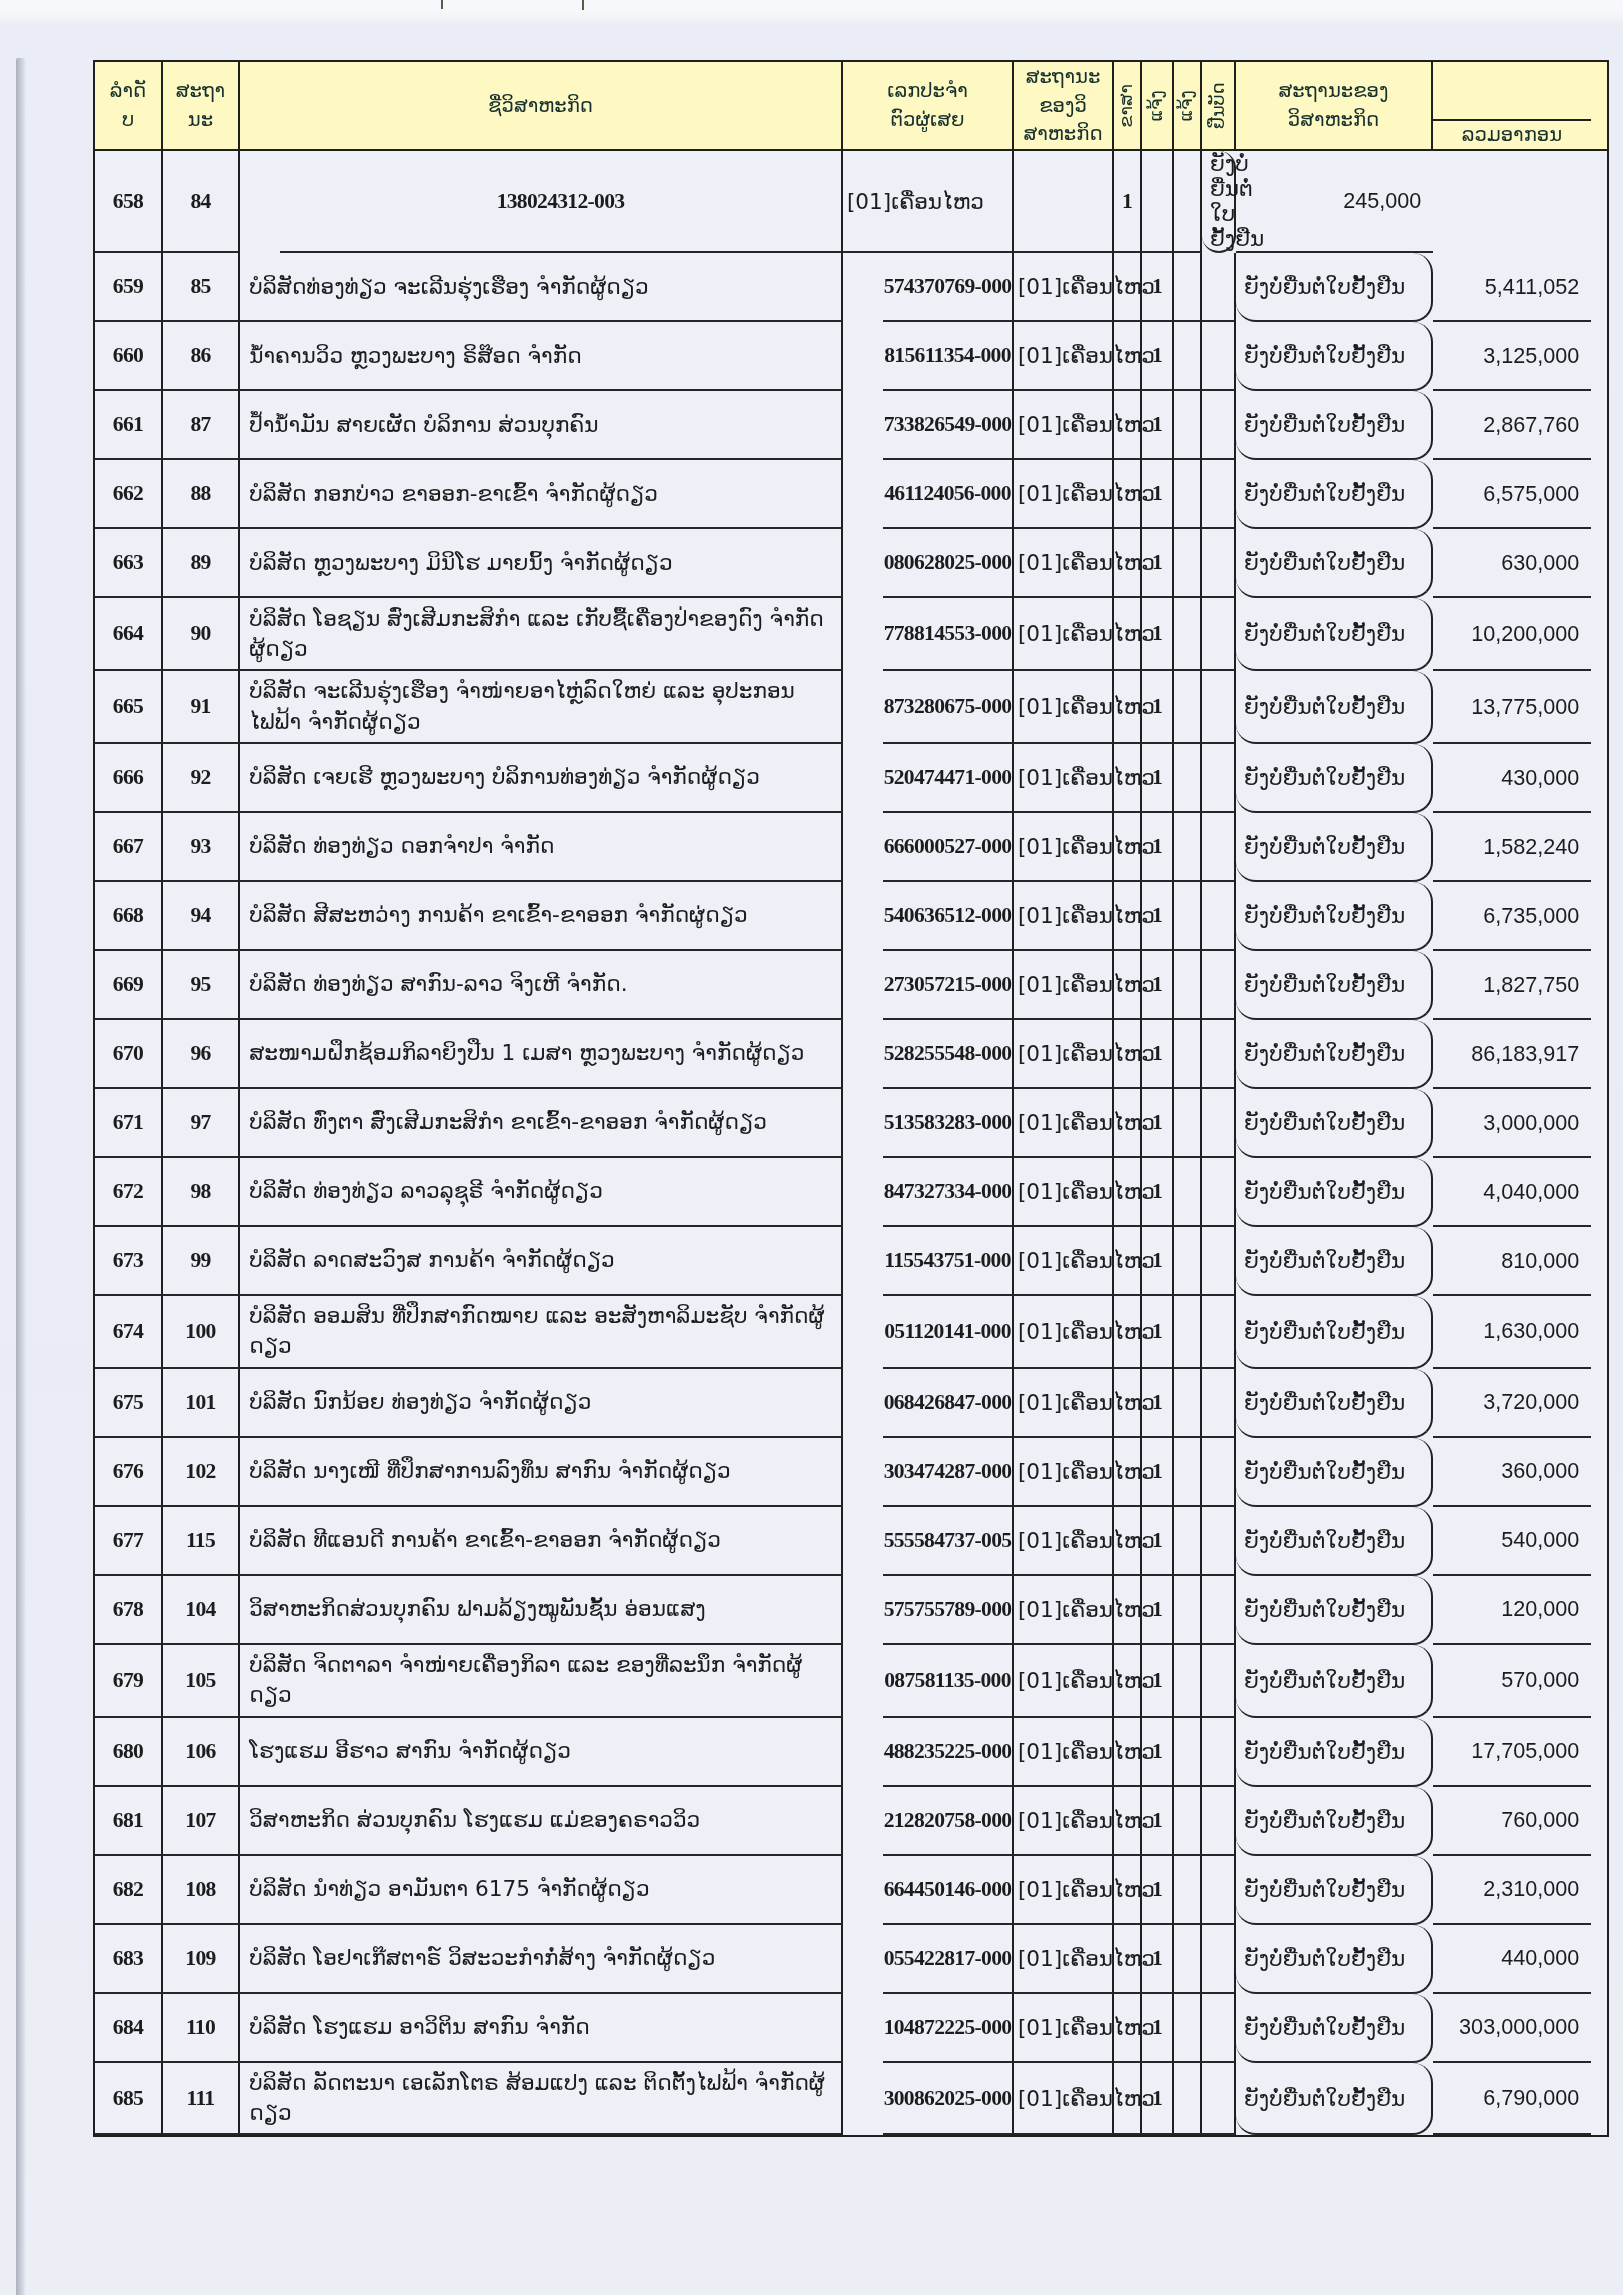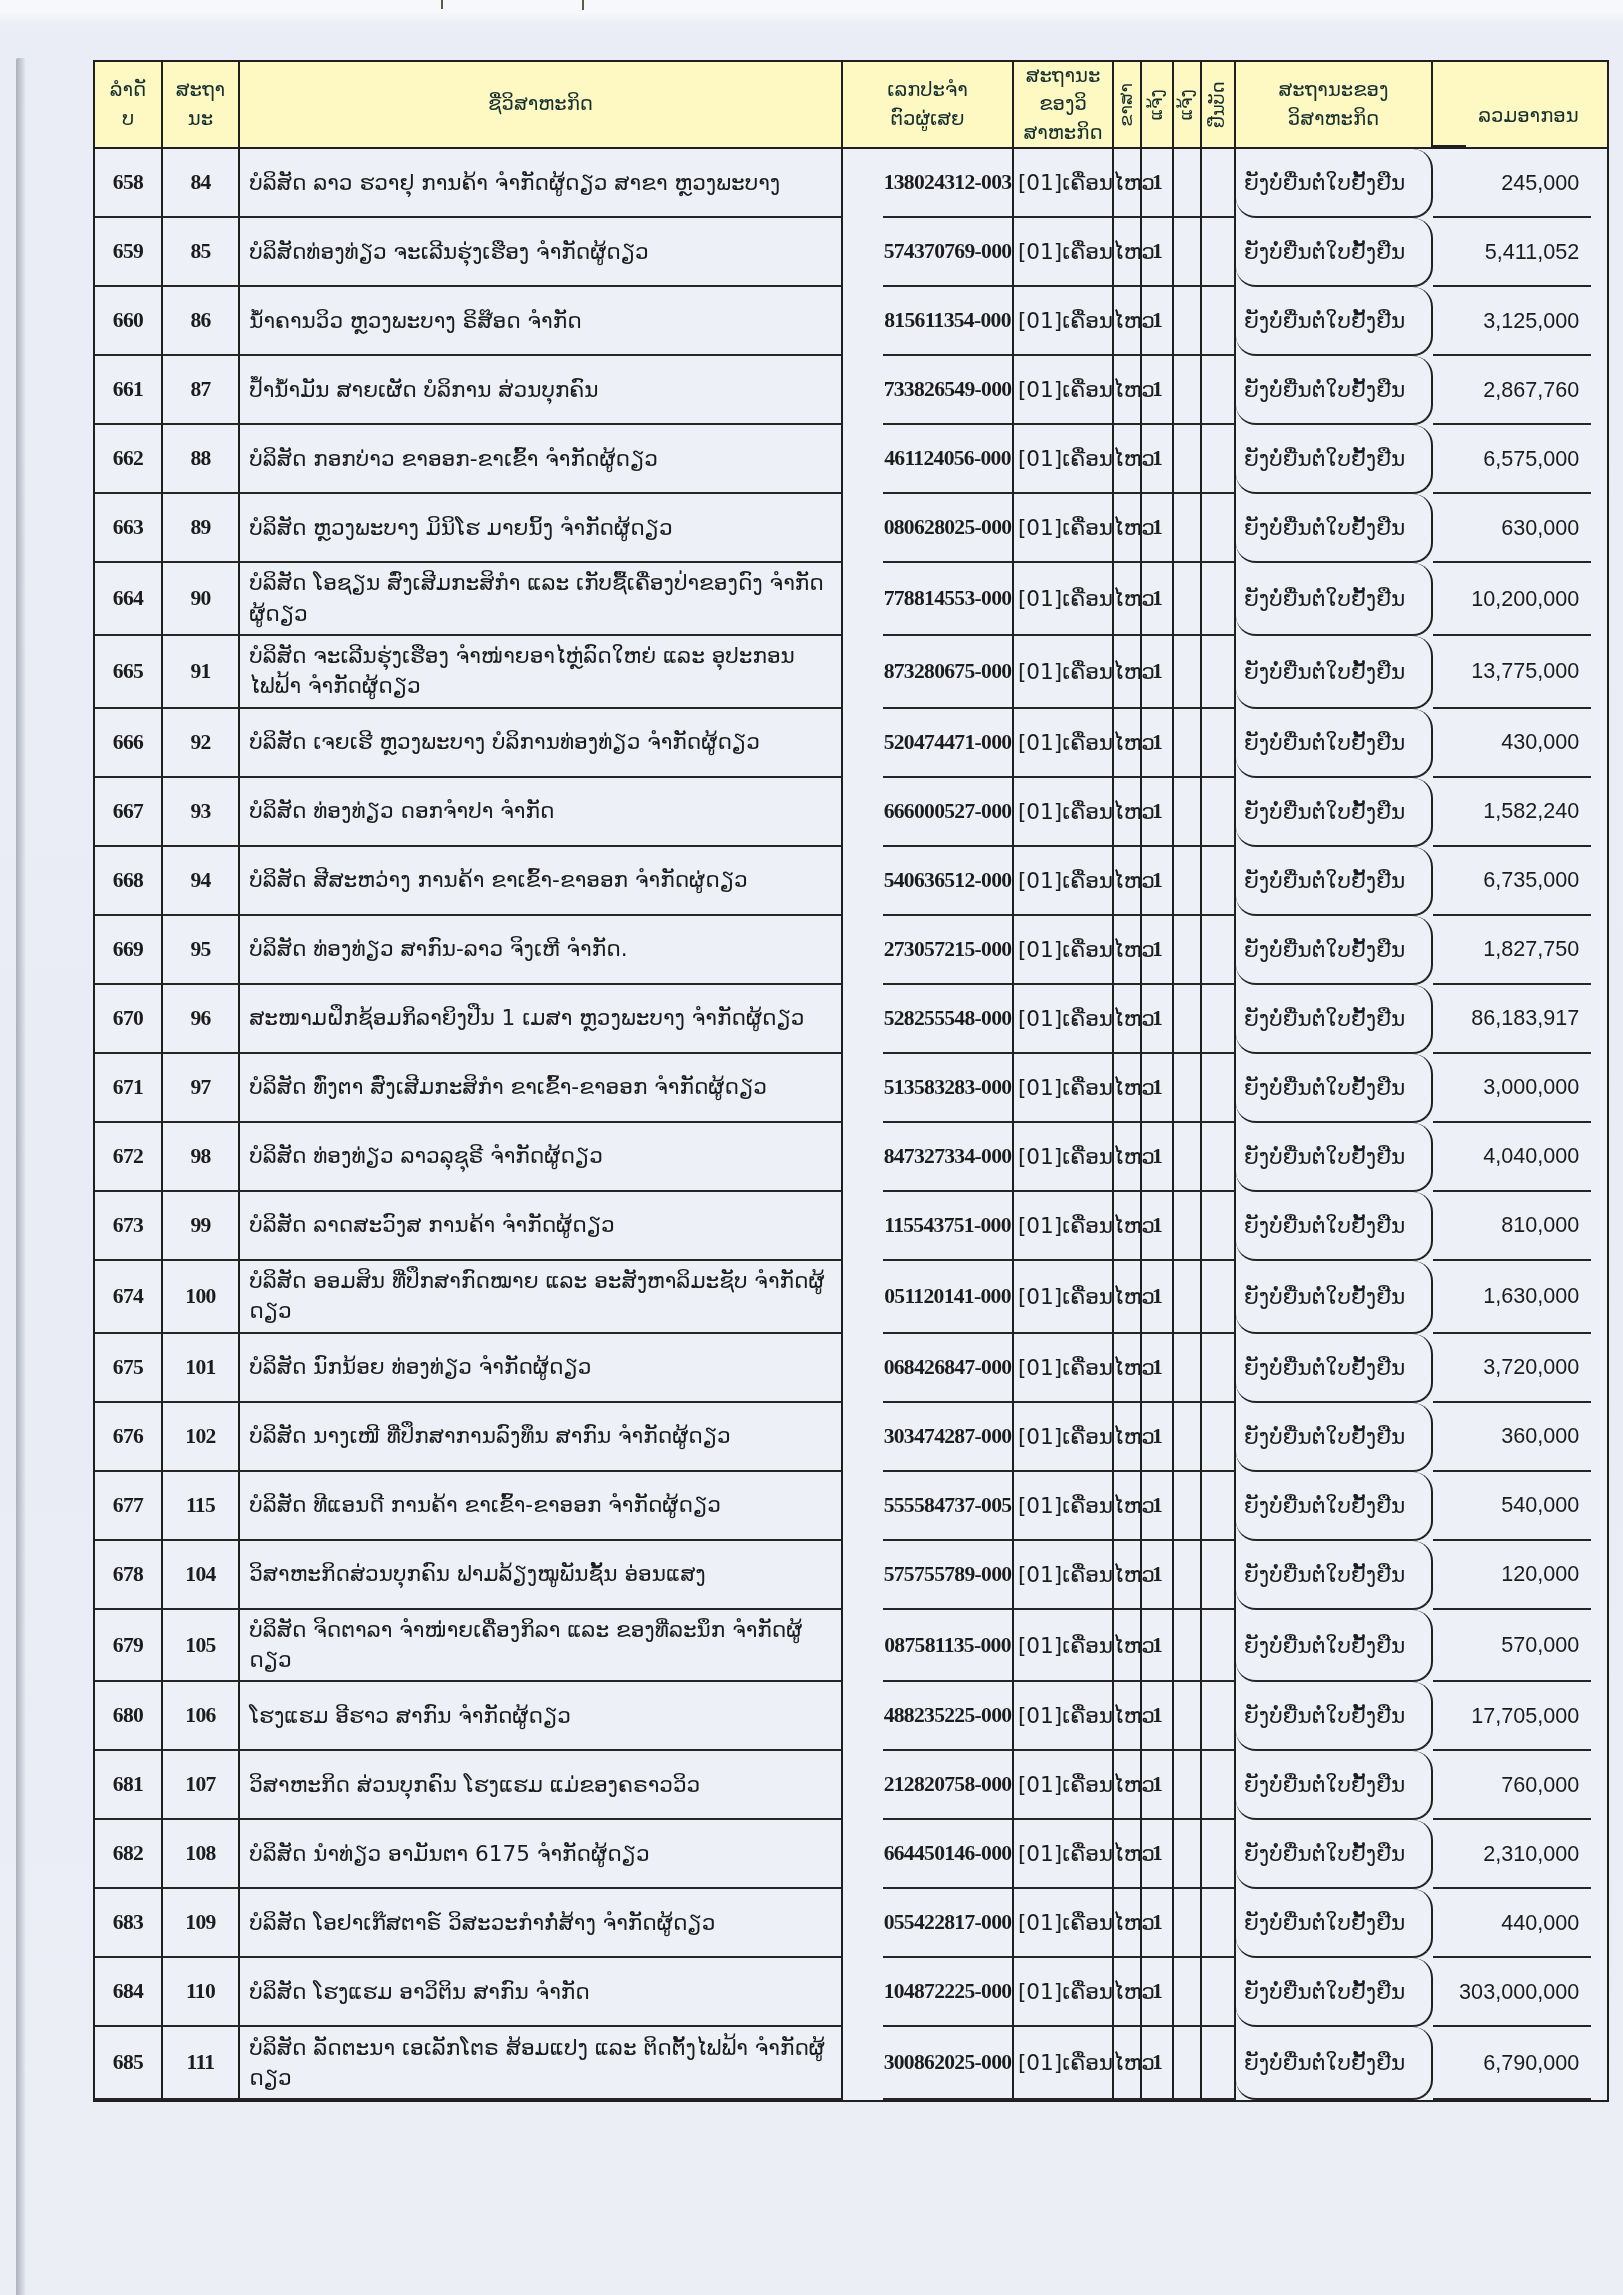--- a/index.html
+++ b/index.html
@@ -35,21 +35,21 @@
     display:flex;flex-direction:column;align-items:center;justify-content:center;
     min-height:73px;box-sizing:border-box;
     font-size:19.6px;line-height:1.45;color:#16302e;text-align:center;
   }
   .hdr .cell:last-child{border-right:none;padding:0;}
   .hline{display:block;}
   .vh span{
     transform:rotate(-90deg);
     white-space:nowrap;font-size:17.7px;
   }
-  .tot-wrap{display:flex;flex-direction:row;align-self:stretch;justify-self:stretch;height:100%;width:100%;margin-top:24px;}
+  .tot-wrap{display:flex;flex-direction:column;align-self:stretch;justify-self:stretch;height:100%;width:100%;margin-top:24px;}
   .tot-top{flex:0 0 33px;border-bottom:2px solid #1f1f1f;}
   .tot-bot{flex:1;display:flex;align-items:center;justify-content:center;}
 
   .row{min-height:69px;}
   .row .cell{
     border-right:2px solid #1f1f1f;border-bottom:2px solid #262626;
     box-sizing:border-box;
     display:flex;align-items:center;
     font-size:21.6px;color:#1c1c1c;
   }
@@ -114,21 +114,20 @@
           <div class="tot-top"></div>
           <div class="tot-bot">ລວມອາກອນ</div>
         </div>
       </div>
     </div>
 
     <div>
   <div class="grid row">
     <div class="cell c-no num-font">658</div>
     <div class="cell c-seq num-font">84</div>
-    <div class="cell c-name">ບໍລິສັດ ລາວ ຮວາຢຸ ການຄ້າ ຈຳກັດຜູ້ດຽວ ສາຂາ ຫຼວງພະບາງ</div>
     <div class="cell c-id num-font">138024312-003</div>
     <div class="cell c-status">[01]ເຄື່ອນໄຫວ</div>
     <div class="cell c-flag"></div>
     <div class="cell c-flag num-font">1</div>
     <div class="cell c-flag"></div>
     <div class="cell c-flag"></div>
     <div class="cell c-cert">ຍັງບໍ່ຍື່ນຕໍ່ໃບຢັ້ງຢືນ</div>
     <div class="cell c-amt">245,000</div>
   </div>
 

